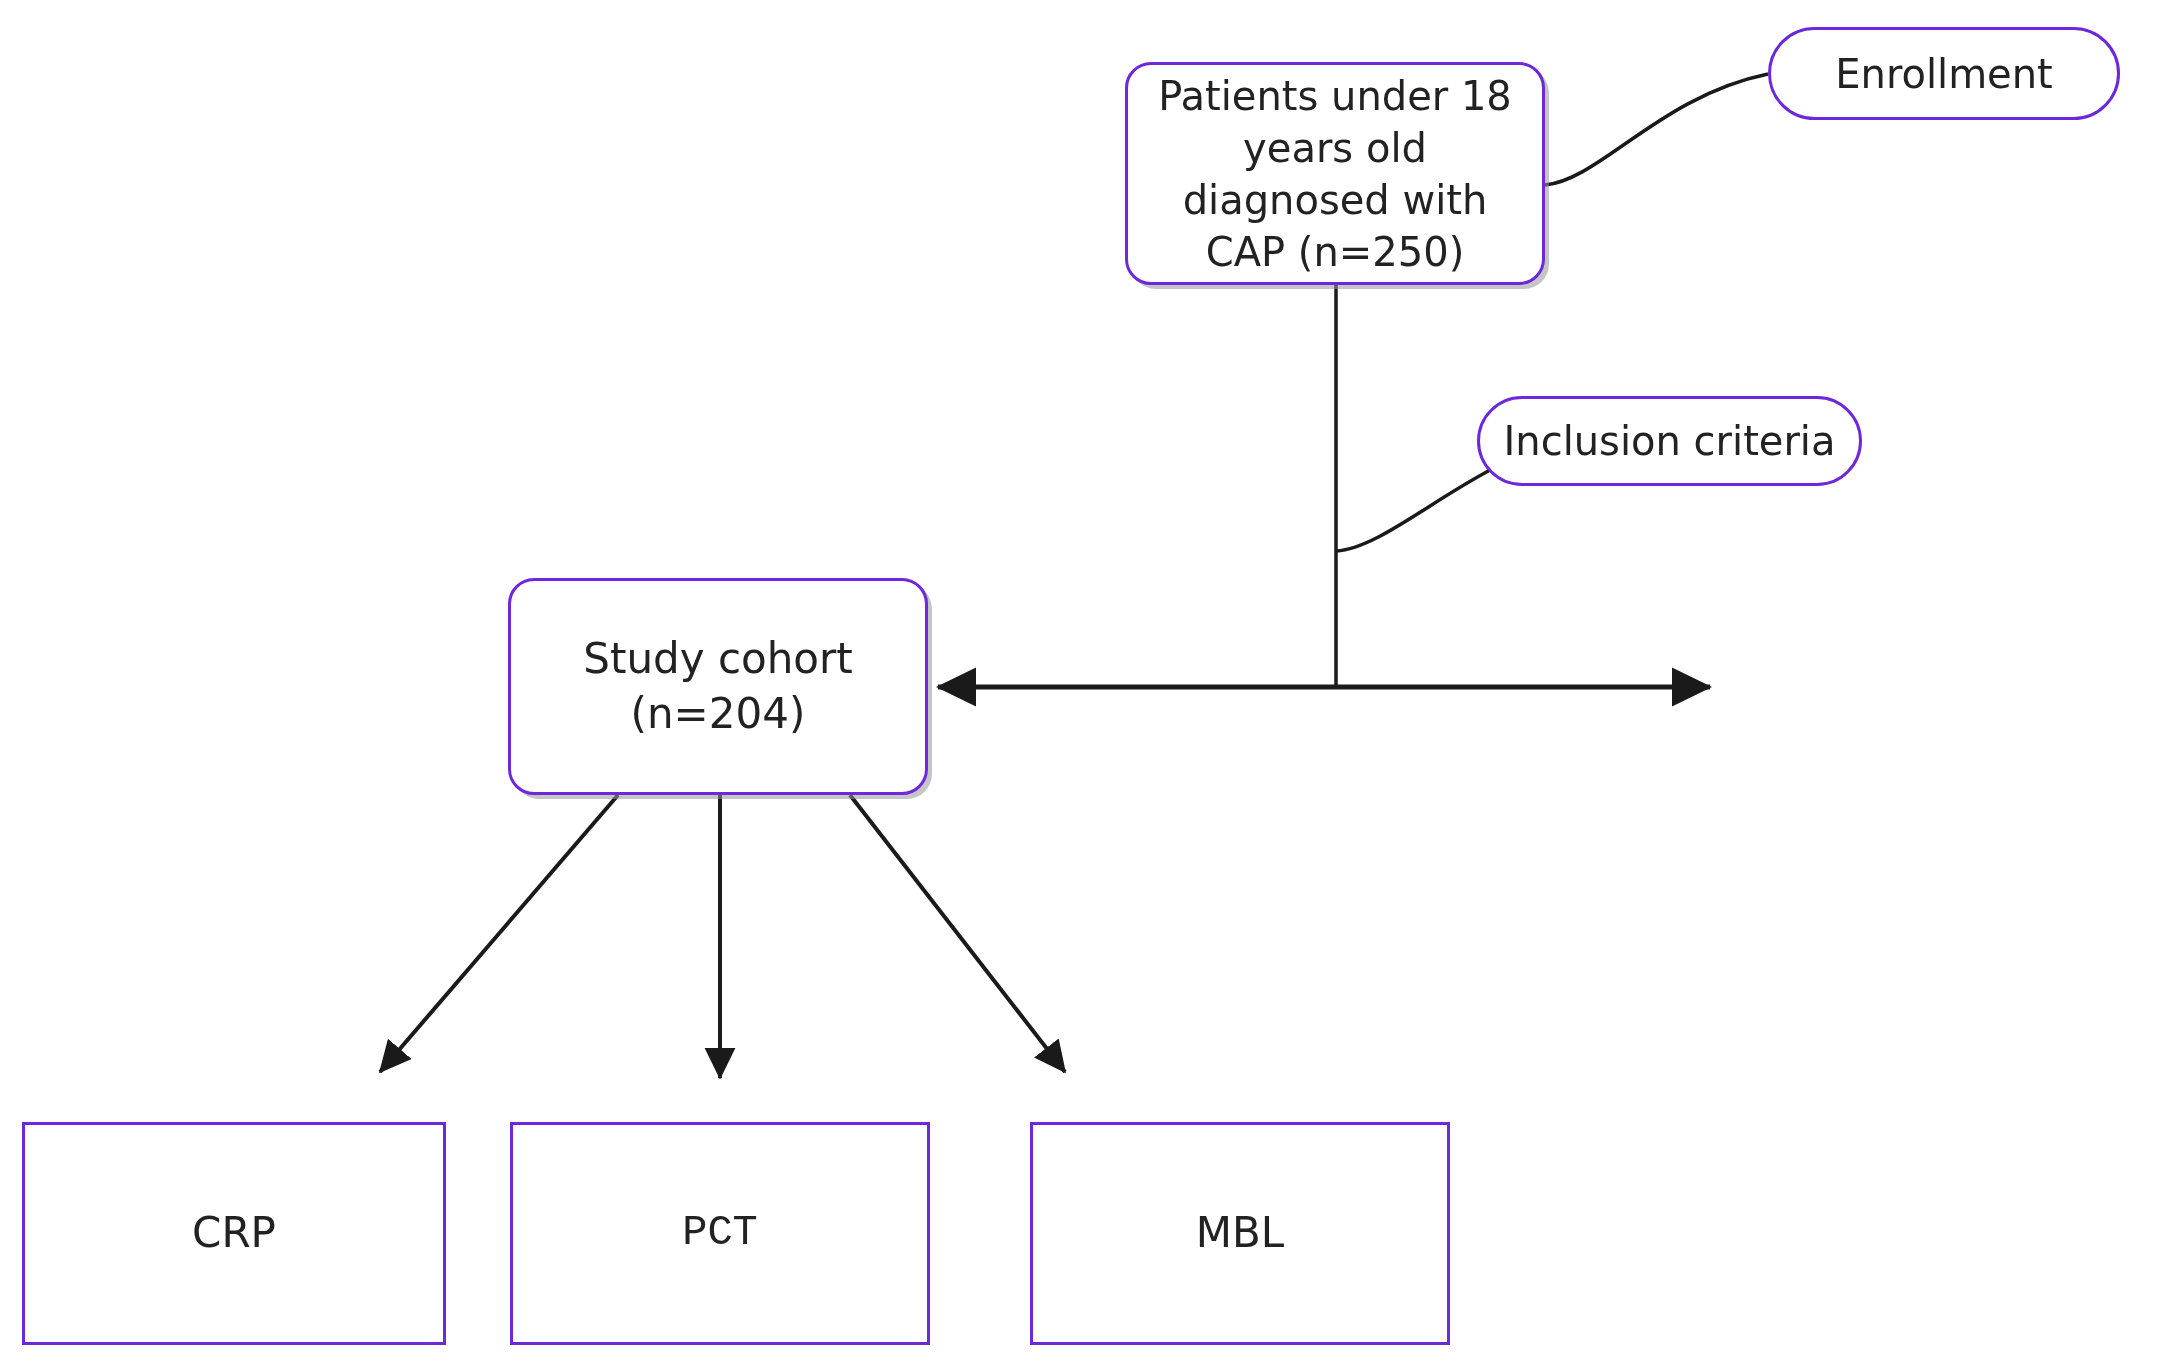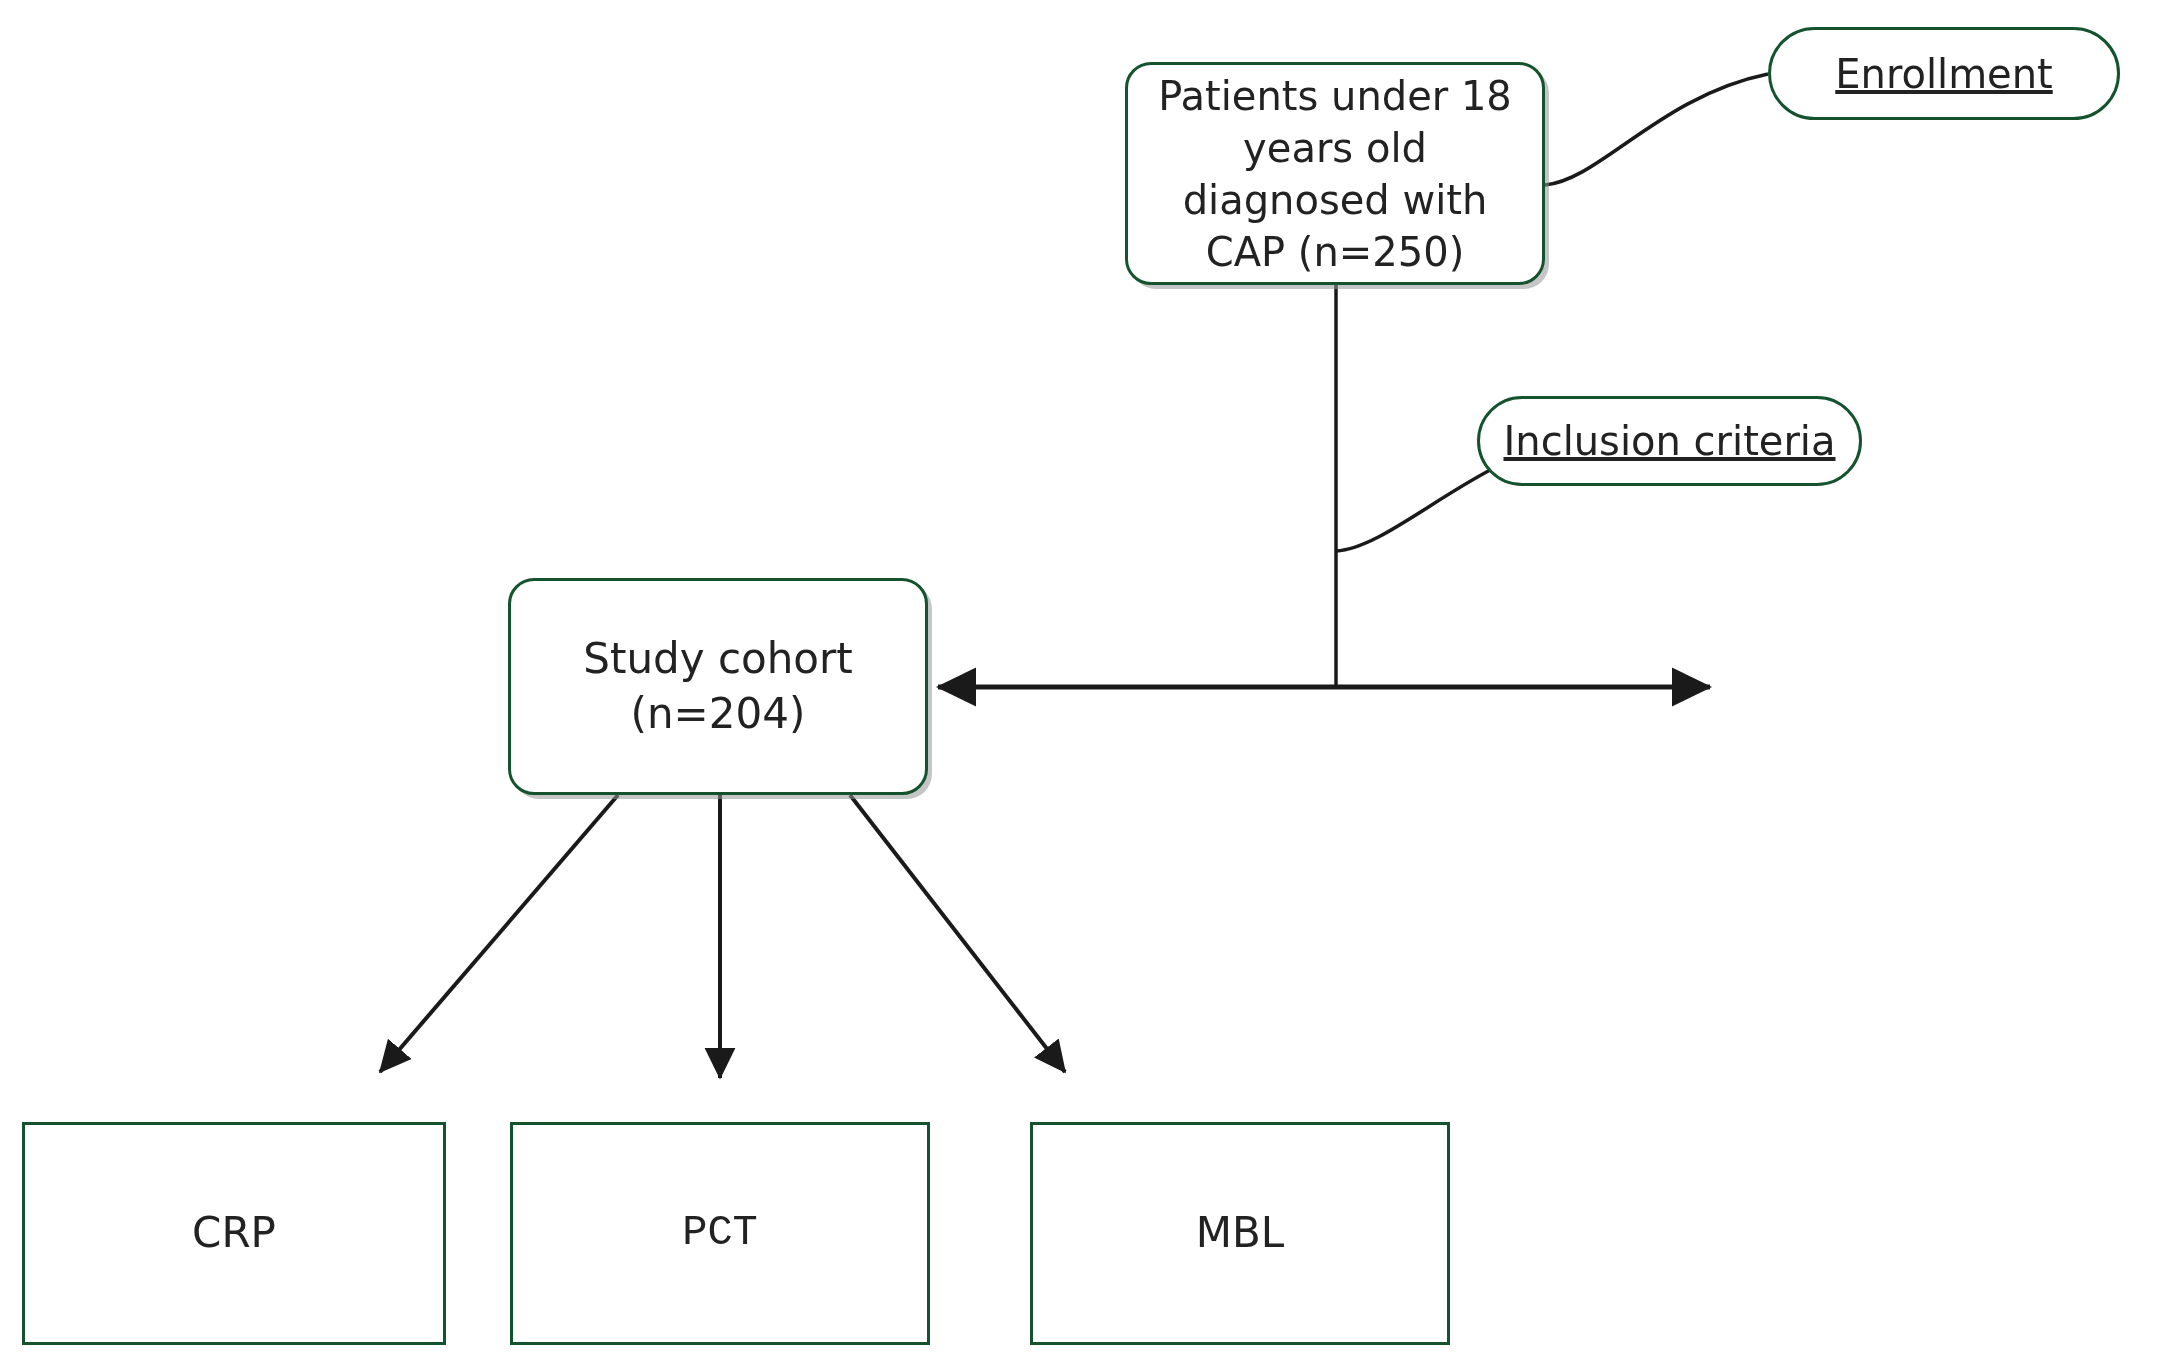--- a/index.html
+++ b/index.html
@@ -19,36 +19,35 @@
     position: absolute;
     left: 0;
     top: 0;
     width: 2163px;
     height: 1372px;
   }
   .node {
     position: absolute;
     box-sizing: border-box;
     background: #ffffff;
-    border: 3px solid #14532d;
+    border: 3px solid #6d28d9;
     display: flex;
     align-items: center;
     justify-content: center;
     text-align: center;
     color: #222222;
     z-index: 3;
   }
   .node-rounded {
     border-radius: 26px;
     box-shadow: 5px 5px 0 -1px rgba(150,150,150,0.55);
   }
   .node-pill {
     border-radius: 999px;
     border-width: 3px;
-    text-decoration: underline;
   }
   .node-sharp {
     border-radius: 0;
     border-width: 3px;
     box-shadow: none;
   }
   .node-label {
     line-height: 1.3;
     white-space: pre-line;
     padding: 0 10px;

